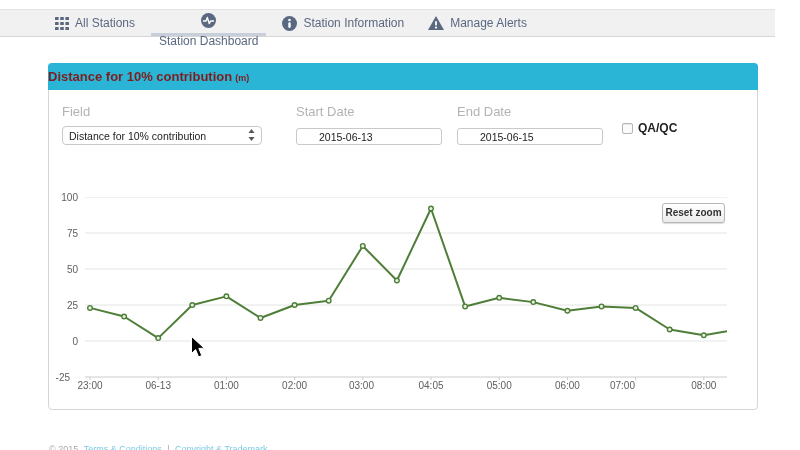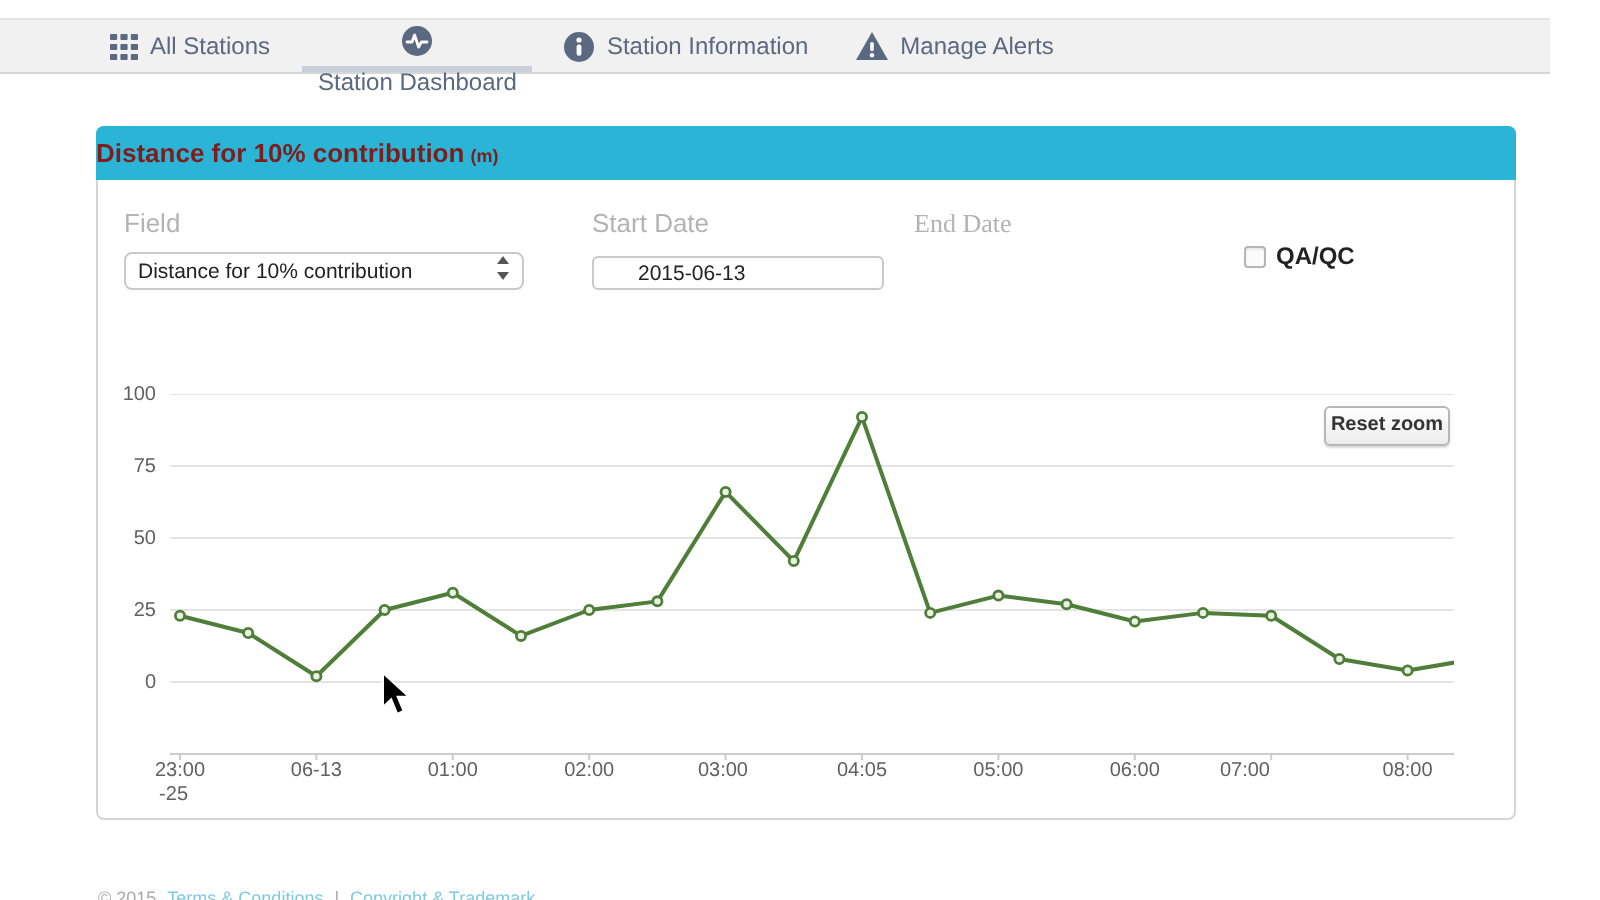--- a/index.html
+++ b/index.html
@@ -141,34 +141,35 @@
       <svg width="7" height="12" viewBox="0 0 7 12">
         <path d="M3.5 0 L6.5 4 L0.5 4 Z" fill="#555"></path>
         <path d="M3.5 12 L6.5 8 L0.5 8 Z" fill="#555"></path>
       </svg>
     </span>
   </div>
 
   <div class="form-label" style="left:296px; top:104px;">Start Date</div>
   <input class="date-input" style="left: 296px;" value="2015-06-13">
 
-  <div class="form-label" style="left:457px; top:104px;font-family:Liberation Serif, serif;">End Date</div>
+  <div class="form-label" style="left:457px; top:104px;">End Date</div>
+  <input class="date-input" style="left: 457px;" value="2015-06-15">
 
   <div class="qaqc-wrap">
     <div class="qaqc-check"></div>
     <span class="qaqc-label">QA/QC</span>
   </div>
 
   <div id="ylabels">
       <div class="y-label" style="left: 48px; top: 192px;">100</div>
       <div class="y-label" style="left: 48px; top: 228px;">75</div>
       <div class="y-label" style="left: 48px; top: 264px;">50</div>
       <div class="y-label" style="left: 48px; top: 300px;">25</div>
       <div class="y-label" style="left: 48px; top: 336px;">0</div>
-      <div class="y-label" style="left: 64px; top: 372px; margin-top: 20px;">-25</div>
+      <div class="y-label" style="left: 40px; top: 372px;">-25</div>
     </div>
   <svg id="plot" width="642" height="184" viewBox="0 0 642 184">
       <line x1="0" x2="642" y1="0" y2="0" stroke="#e4e4e4" stroke-width="1"></line>
       <line x1="0" x2="642" y1="36" y2="36" stroke="#e4e4e4" stroke-width="1"></line>
       <line x1="0" x2="642" y1="72" y2="72" stroke="#e4e4e4" stroke-width="1"></line>
       <line x1="0" x2="642" y1="108" y2="108" stroke="#e4e4e4" stroke-width="1"></line>
       <line x1="0" x2="642" y1="144" y2="144" stroke="#e4e4e4" stroke-width="1"></line>
       <line x1="0" x2="642" y1="180" y2="180" stroke="#cccccc" stroke-width="1"></line>
       <line x1="5" x2="5" y1="180" y2="183" stroke="#cccccc" stroke-width="1"></line>
       <line x1="73.2" x2="73.2" y1="180" y2="183" stroke="#cccccc" stroke-width="1"></line>

